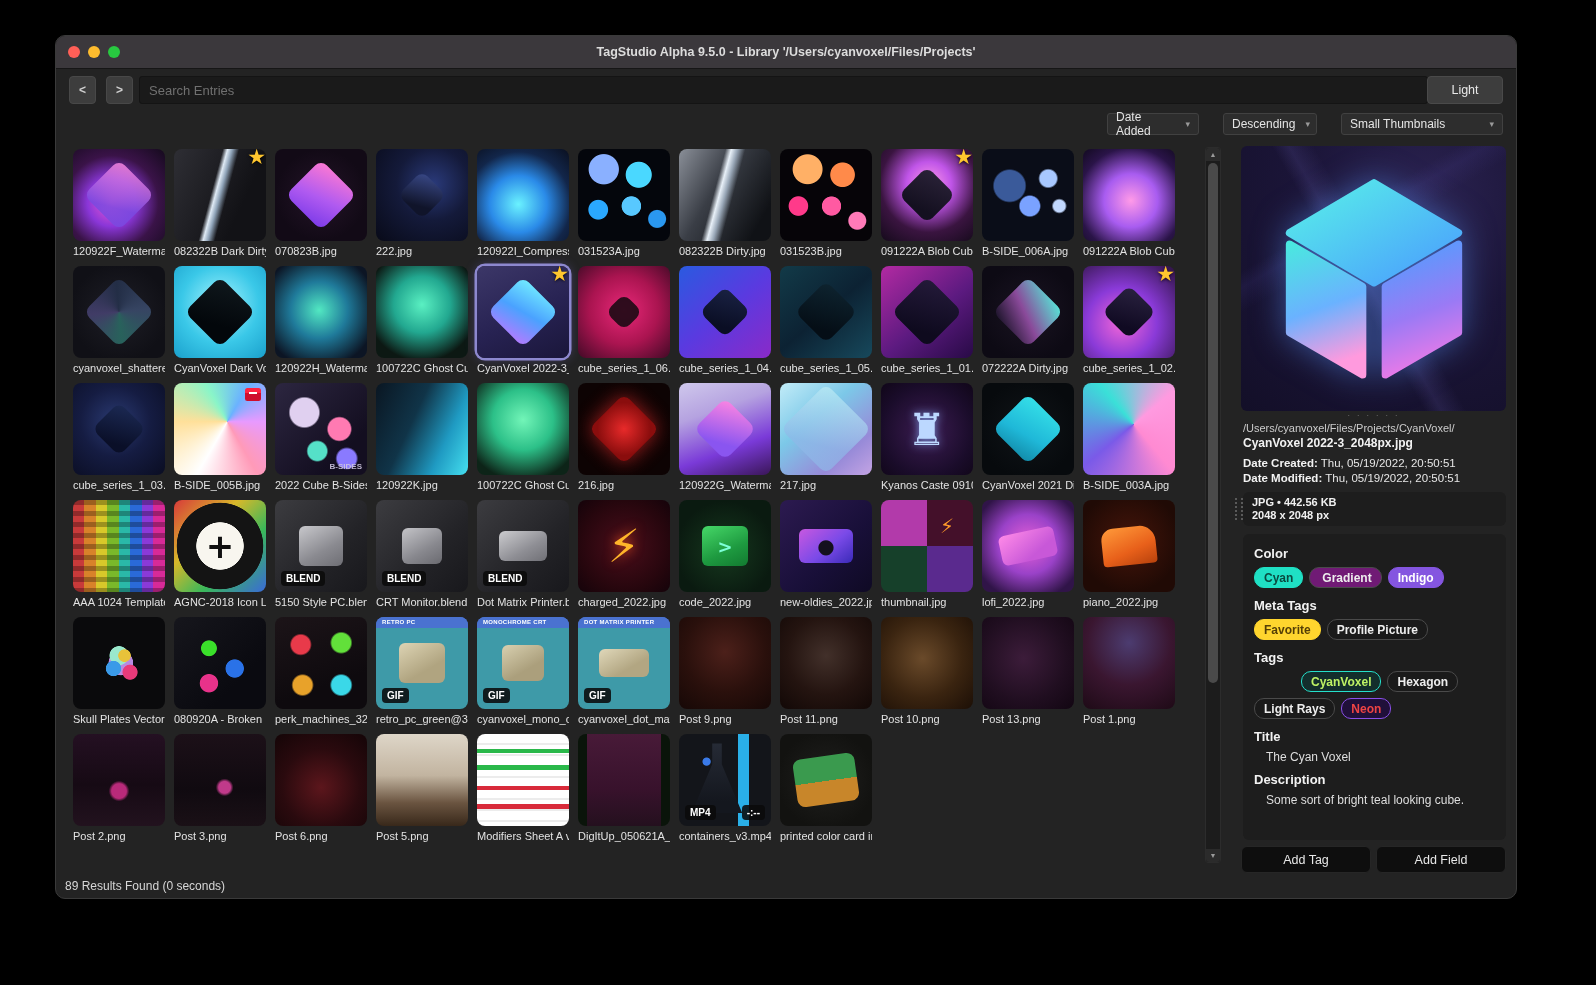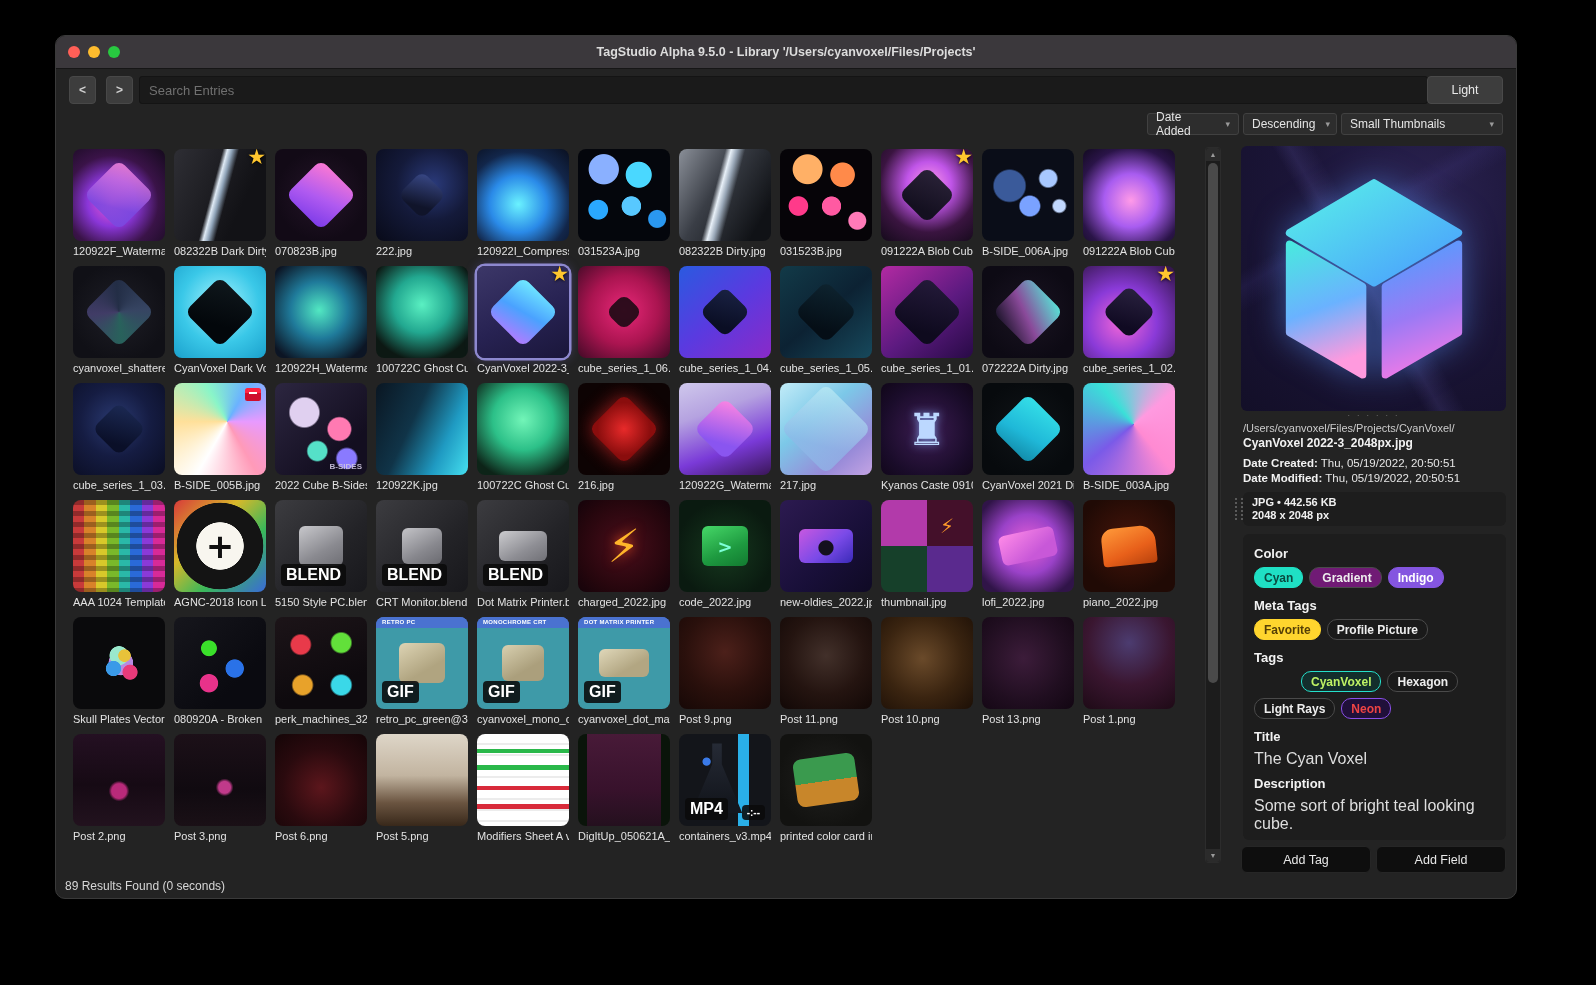--- a/index.html
+++ b/index.html
@@ -16,40 +16,40 @@
   .toolbar{position:absolute;left:0;top:40px;right:0;height:28px;}
   .navbtn{position:absolute;top:0;width:25px;height:26px;background:#3d3d3d;border:1px solid #484848;border-radius:4px;
     color:#cfcfcf;font-size:12px;font-weight:bold;display:flex;align-items:center;justify-content:center;cursor:default;}
   .navbtn.back{left:13px;} .navbtn.fwd{left:50px;}
   .searchinput{position:absolute;left:83px;top:0;width:1269px;height:26px;background:#1a1a1a;border:1px solid #141414;
     border-radius:3px;color:#e8e8e8;font-size:13px;padding:0 9px;outline:none;}
   .searchinput::placeholder{color:#707070;}
   .searchbtn{position:absolute;right:13px;top:0;width:74px;height:26px;background:#3d3d3d;border:1px solid #4a4a4a;
     border-radius:4px;color:#e8e8e8;font-size:12.5px;display:flex;align-items:center;justify-content:center;}
   
-  .sortrow{position:absolute;top:77px;right:13px;height:22px;display:flex;gap:4px;}
+  .sortrow{position:absolute;top:77px;right:13px;height:22px;display:flex;gap:24px;}
   .dropdown{height:22px;background:#2d2d2d;border:1px solid #414141;border-radius:3px;color:#e4e4e4;font-size:12px;
     display:flex;align-items:center;justify-content:space-between;padding:0 8px;box-sizing:border-box;}
   .dd-field{width:92px;} .dd-order{width:94px;} .dd-size{width:162px;}
   .caret{color:#9a9a9a;font-size:9px;margin-left:10px;}
   
   .gridwrap{position:absolute;left:17px;top:113px;width:1102px;}
   .grid{display:grid;grid-template-columns:repeat(11,92px);column-gap:9px;row-gap:8px;}
   .cell{margin:0;width:92px;}
   .thumb{position:relative;width:92px;height:92px;border-radius:8px;overflow:hidden;background:#111;}
   .thumb.selected{box-shadow:0 0 0 2.5px #8d88cf,0 0 12px rgba(130,120,230,.45);}
   .cap{margin-top:3px;height:14px;font-size:11px;line-height:14px;color:#e2e2e2;white-space:nowrap;overflow:hidden;text-overflow:clip;}
   .fg-cube{position:absolute;left:50%;top:50%;width:50px;height:50px;border-radius:8px;transform:translate(-50%,-50%) rotate(45deg);}
   .fg-screen{position:absolute;left:50%;top:50%;border-radius:6px;transform:translate(-50%,-50%);}
   .fg-poly{position:absolute;top:8px;}
   .glyph{position:absolute;inset:0;display:flex;align-items:center;justify-content:center;font-family:"DejaVu Sans",sans-serif;font-weight:bold;z-index:3;}
   .frame-bar{position:absolute;left:0;top:0;right:0;height:11px;background:#4a72d0;color:#fff;font-size:6px;font-weight:bold;
     letter-spacing:.3px;line-height:11px;padding-left:6px;z-index:4;}
   .badge-star{position:absolute;top:-4px;right:0px;font-size:21px;color:#ffc62e;text-shadow:0 1px 3px rgba(0,0,0,.8);z-index:5;}
-  .badge-pill{position:absolute;bottom:6px;left:6px;background:rgba(10,10,10,.88);color:#fff;font-weight:bold;font-size:16px;
+  .badge-pill{position:absolute;bottom:6px;left:6px;background:rgba(10,10,10,.88);color:#fff;font-weight:bold;font-size:10px;
     padding:2px 5px;border-radius:4px;z-index:5;}
   .badge-dur{position:absolute;bottom:6px;right:6px;background:rgba(10,10,10,.88);color:#fff;font-weight:bold;font-size:10px;
     padding:2px 5px;border-radius:4px;z-index:5;}
   .badge-box{position:absolute;top:5px;right:5px;width:16px;height:13px;border-radius:2.5px;z-index:5;
     background:linear-gradient(#fff,#fff) 50% 32%/8px 2px no-repeat,linear-gradient(180deg,#ff2242 0 38%,#cf0d2e 38%);}
   .badge-corner{position:absolute;bottom:4px;right:5px;font-size:8px;font-weight:bold;color:#cfc8e0;opacity:.9;z-index:5;}
   
   .vscroll{position:absolute;left:1149px;top:111px;width:14px;height:714px;background:#1c1c1c;border:1px solid #2c2c2c;border-radius:3px;}
   .varrow{position:absolute;left:0;width:14px;height:13px;color:#9a9a9a;font-size:7px;display:flex;align-items:center;justify-content:center;background:#2b2b2b;}
   .varrow.up{top:0;border-radius:3px 3px 0 0;} .varrow.down{bottom:0;border-radius:0 0 3px 3px;}
@@ -71,21 +71,21 @@
   .d1{top:311px;} .d2{top:326px;}
   .handle-v{position:absolute;left:-6px;top:352px;width:4px;height:22px;border-left:2px dotted #5a5a5a;border-right:2px dotted #5a5a5a;}
   .jpgbox{position:absolute;left:2px;top:346px;width:263px;height:34px;background:#1d1d1d;border-radius:6px;box-sizing:border-box;padding:4px 9px;}
   .jline{font-size:11px;font-weight:bold;color:#f0f0f0;line-height:13px;}
   .fieldsbox{position:absolute;left:2px;top:388px;width:263px;height:306px;background:#1d1d1d;border-radius:6px;box-sizing:border-box;
     padding:9px 11px;overflow:hidden;}
   .fheading{font-size:13px;font-weight:bold;color:#f2f2f2;margin:3px 0 6px;}
   .tagrow{display:flex;flex-wrap:wrap;margin-bottom:4px;}
   .tag{display:inline-flex;align-items:center;height:19px;padding:0 9px;border-radius:10px;border:1.5px solid;
     font-size:12px;font-weight:bold;margin:0 6px 6px 0;white-space:nowrap;}
-  .fvalue{font-size:16px;color:#dedede;margin:0 0 8px;}
+  .fvalue{font-size:12px;color:#dedede;margin:0 12px 8px;}
   .pbuttons{position:absolute;left:0;top:700px;width:265px;display:flex;gap:5px;}
   .pbtn{flex:1;height:25px;background:#0e0e0e;border:1px solid #262626;border-radius:6px;color:#e8e8e8;font-size:12.5px;
     display:flex;align-items:center;justify-content:center;}
 </style>
 </head>
 <body>
 
 <div class="window">
 
   <div class="titlebar">

